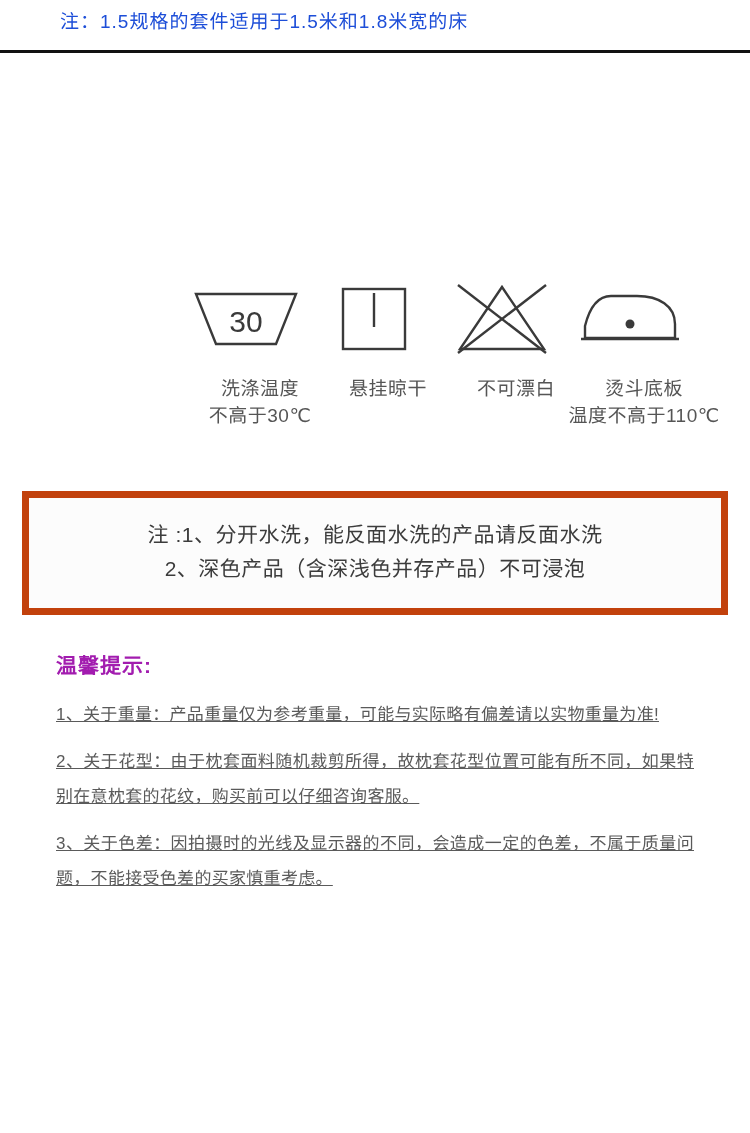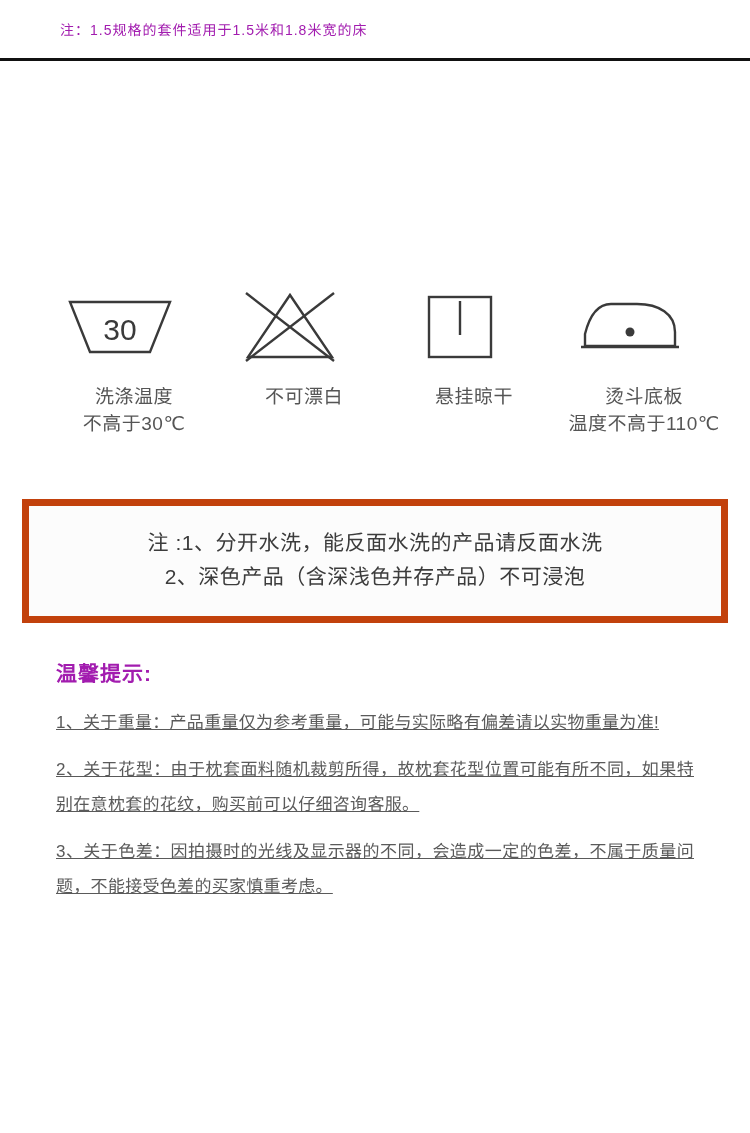--- a/index.html
+++ b/index.html
@@ -18,38 +18,38 @@
 
   .page {
     width: 750px;
     height: 1133px;
     position: relative;
     box-sizing: border-box;
   }
 
   
   .top-note {
-    font-size: 14px;
-    color: #a21caf;
+    font-size: 19px;
+    color: #1d4ed8;
     letter-spacing: 1px;
-    padding: 16px 0 0 60px;
+    padding: 8px 0 0 60px;
     line-height: 28px;
   }
   .top-rule {
     margin: 14px 0 0 0;
     border: none;
     border-top: 3px solid #111111;
     width: 750px;
   }
 
   
   .care-row {
     margin-top: 228px;
     display: flex;
-    justify-content: space-between;
+    justify-content: flex-end;
     padding: 0 56px;
     box-sizing: border-box;
   }
   .care-item {
     width: 128px;
     display: flex;
     flex-direction: column;
     align-items: center;
   }
   .care-glyph {
@@ -124,40 +124,40 @@
         </svg>
       </div>
       <div class="care-label">
         <span>洗涤温度</span>
         <span class="l2">不高于30℃</span>
       </div>
     </div>
 
     <div class="care-item">
       <div class="care-glyph">
+        <svg width="78" height="72" viewBox="0 0 78 72" xmlns="http://www.w3.org/2000/svg">
+          <rect x="8" y="6" width="62" height="60" fill="none" stroke="#3a3a3a" stroke-width="2.4"></rect>
+          <line x1="39" y1="10" x2="39" y2="44" stroke="#3a3a3a" stroke-width="2.4"></line>
+        </svg>
+      </div>
+      <div class="care-label">
+        <span>悬挂晾干</span>
+      </div>
+    </div>
+
+    <div class="care-item">
+      <div class="care-glyph">
         <svg width="100" height="72" viewBox="0 0 100 72" xmlns="http://www.w3.org/2000/svg">
           <path d="M50 4 L92 66 L8 66 Z" fill="none" stroke="#3a3a3a" stroke-width="2.4"></path>
           <line x1="6" y1="2" x2="94" y2="70" stroke="#3a3a3a" stroke-width="2.4"></line>
           <line x1="94" y1="2" x2="6" y2="70" stroke="#3a3a3a" stroke-width="2.4"></line>
         </svg>
       </div>
       <div class="care-label">
         <span>不可漂白</span>
-      </div>
-    </div>
-
-    <div class="care-item">
-      <div class="care-glyph">
-        <svg width="78" height="72" viewBox="0 0 78 72" xmlns="http://www.w3.org/2000/svg">
-          <rect x="8" y="6" width="62" height="60" fill="none" stroke="#3a3a3a" stroke-width="2.4"></rect>
-          <line x1="39" y1="10" x2="39" y2="44" stroke="#3a3a3a" stroke-width="2.4"></line>
-        </svg>
-      </div>
-      <div class="care-label">
-        <span>悬挂晾干</span>
       </div>
     </div>
 
     <div class="care-item">
       <div class="care-glyph">
         <svg width="110" height="62" viewBox="0 0 110 62" xmlns="http://www.w3.org/2000/svg">
           <path d="M10 50 L100 50 L100 36 C100 18 84 8 62 8 L36 8 C22 8 14 22 10 38 Z" fill="none" stroke="#3a3a3a" stroke-width="2.4"></path>
           <line x1="6" y1="51" x2="104" y2="51" stroke="#3a3a3a" stroke-width="2.4"></line>
           <circle cx="55" cy="36" r="4.5" fill="#3a3a3a"></circle>
         </svg>

